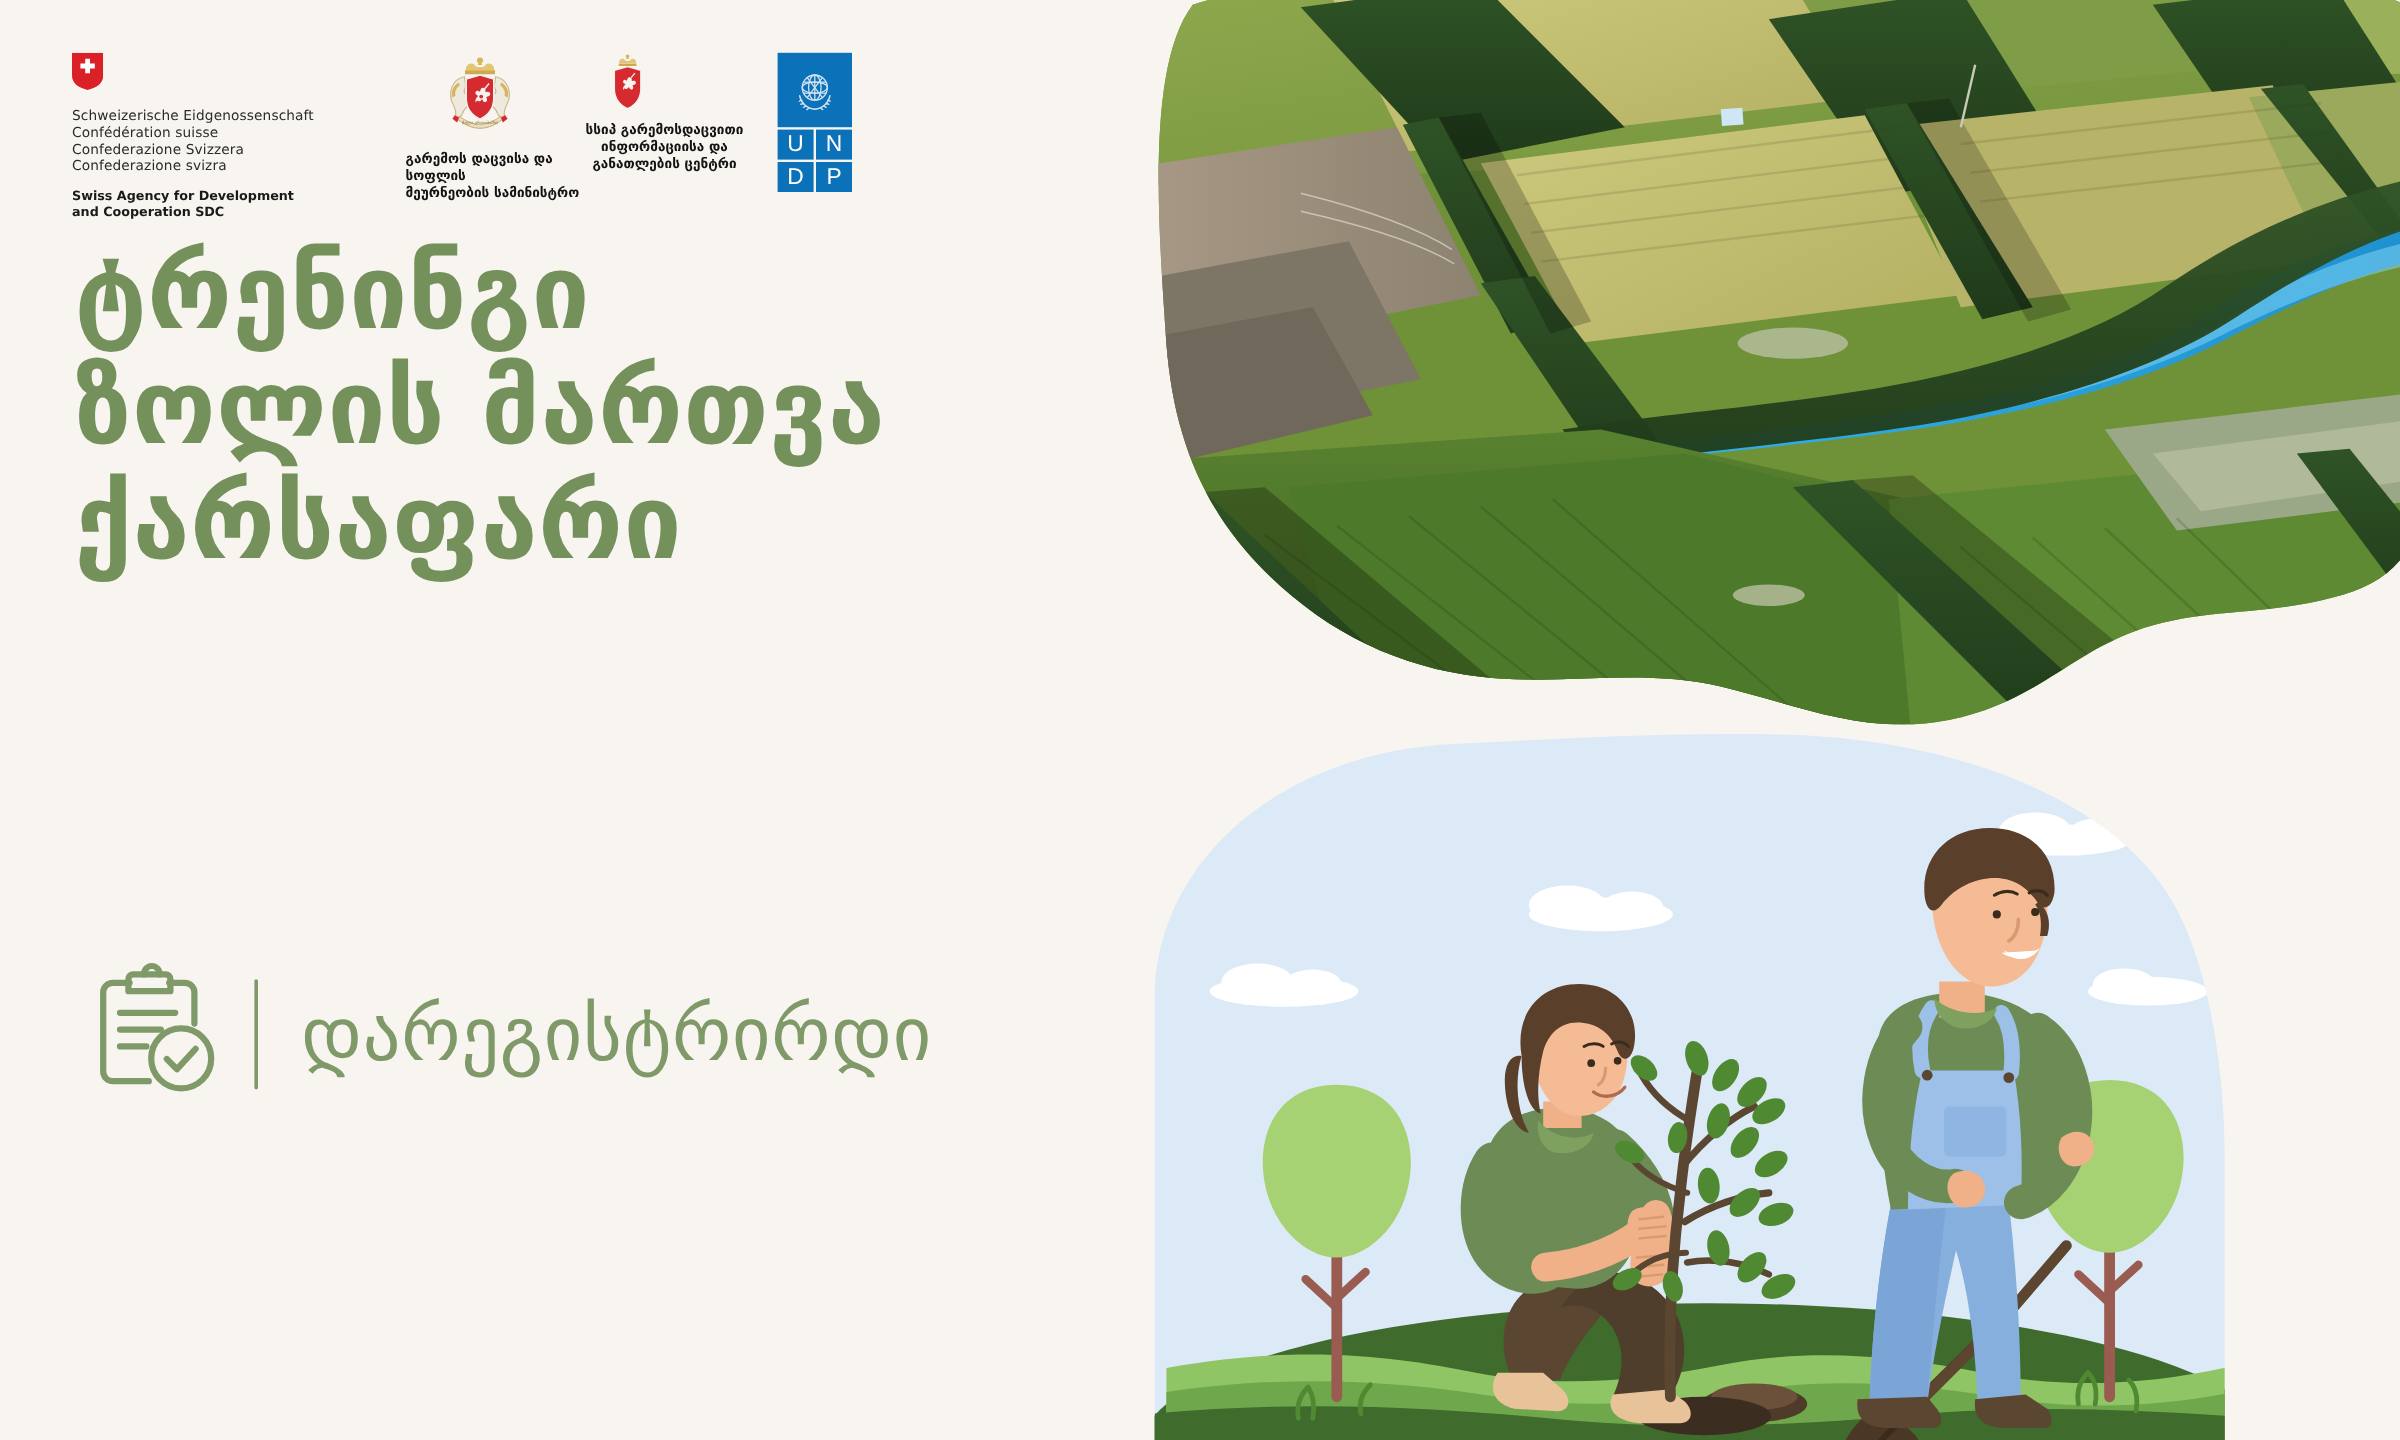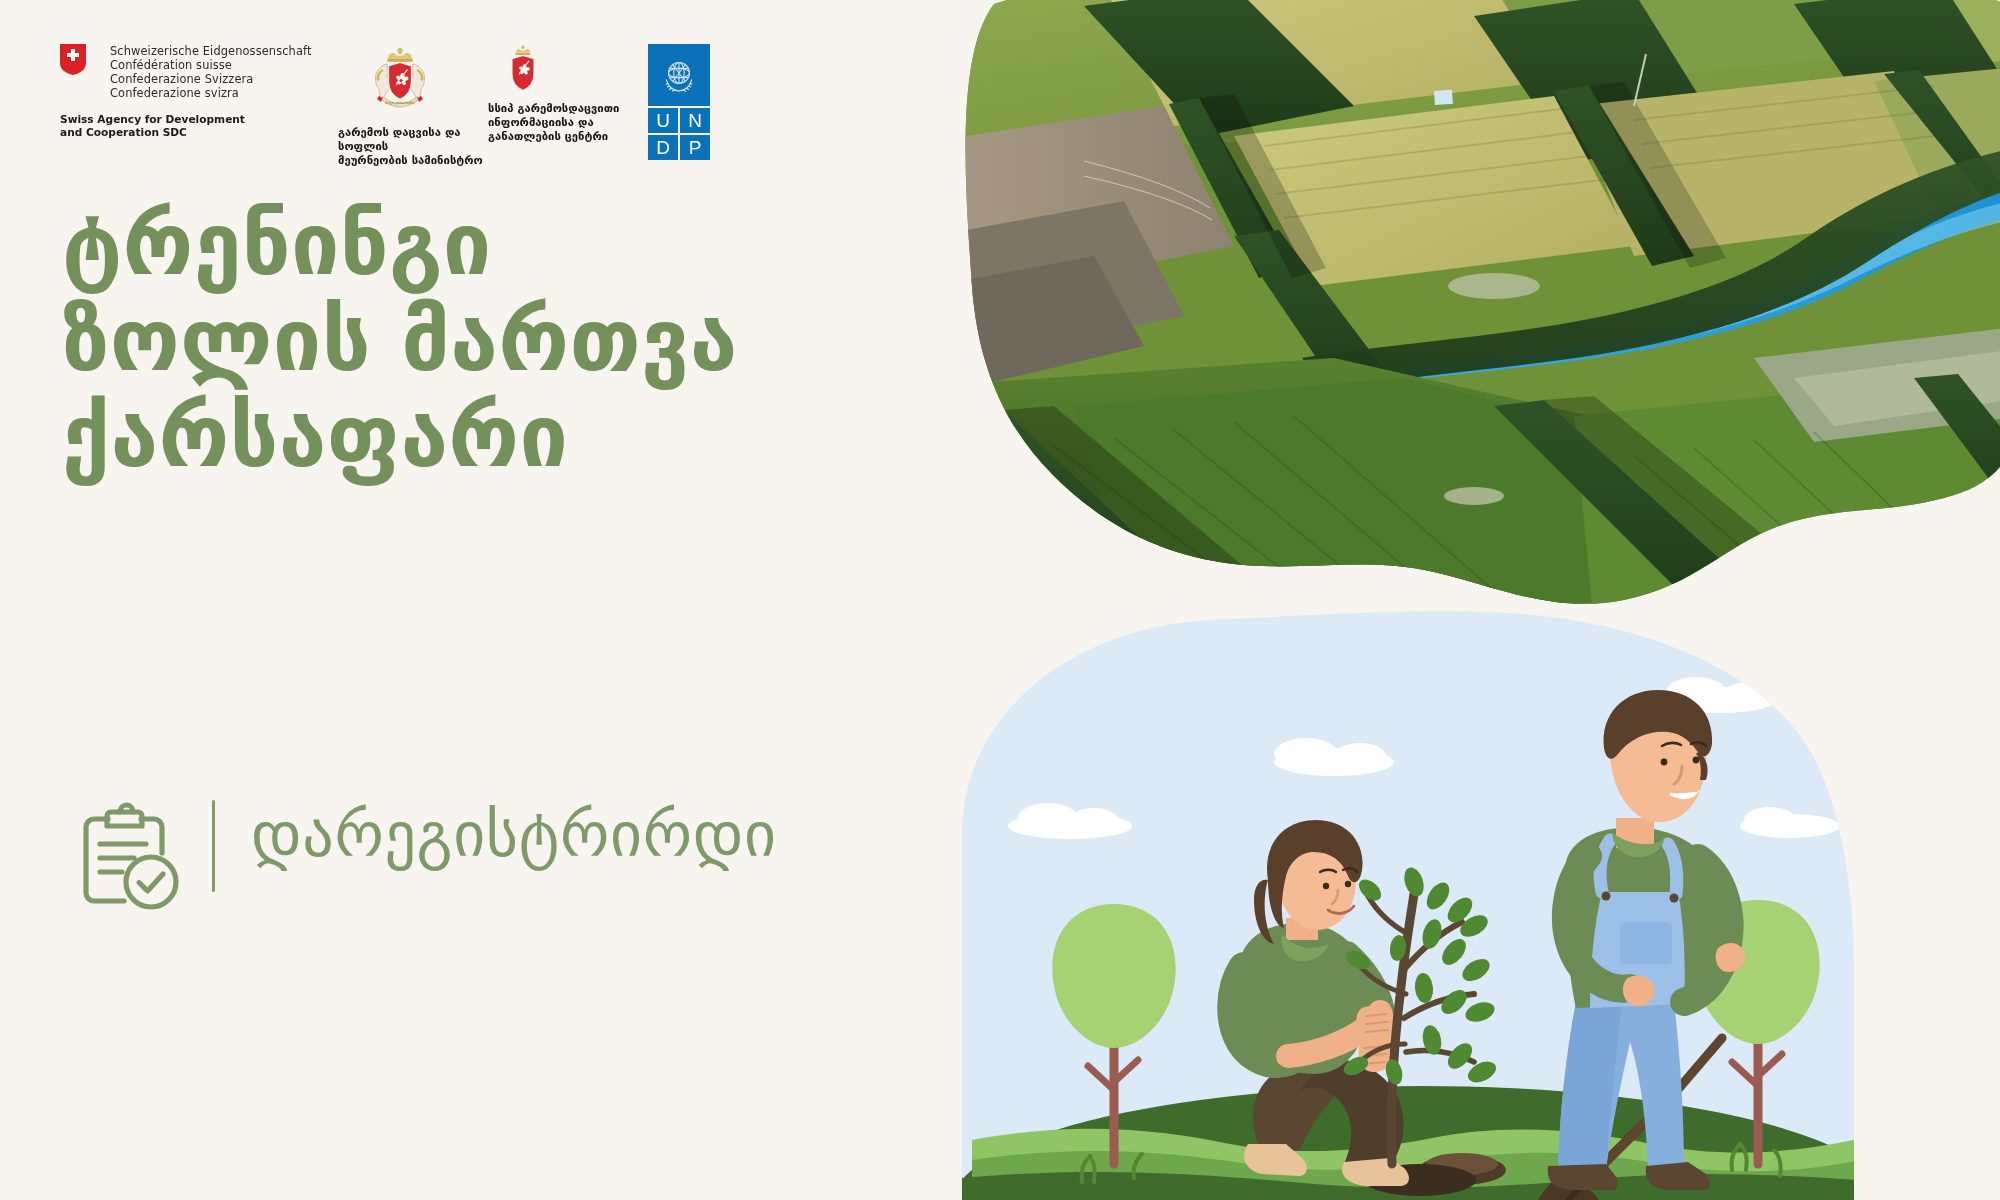--- a/index.html
+++ b/index.html
@@ -11,55 +11,55 @@
     position:relative;
   }
   #stage { position:absolute; inset:0; width:2000px; height:1200px; background:#f8f5f1; }
 
   
   .logo-row { position:absolute; left:60px; top:44px; display:flex; align-items:flex-start; gap:0; }
   .logo-block { display:flex; align-items:flex-start; }
 
   
   .swiss { width:260px; position:relative; }
-  .swiss-top { display:flex; align-items:flex-start; gap:24px; }
+  .swiss-top { display:flex; align-items:flex-start; gap:10px;flex-direction:column; }
   .swiss-shield { width:26px; height:31px; flex:0 0 auto; }
   .swiss-lines { font-size:11.4px; line-height:14.1px; color:#2b2b2b; letter-spacing:.01em; white-space:nowrap; }
   .swiss-sub { margin-top:13px; font-size:10.6px; line-height:12.4px; font-weight:bold; color:#1a1a1a; white-space:nowrap; }
 
   
   .gov { width:152px; margin-left:4px; display:flex; flex-direction:column; align-items:center; }
   .gov-emblem { width:86px; height:70px; }
   .gov-cap { margin-top:8px; font-size:11.3px; line-height:13.8px; font-weight:bold; color:#141414; text-align:left; width:152px;margin-left:28px; }
 
   
   .eiec { width:142px; margin-left:12px; display:flex; flex-direction:column; align-items:flex-start; }
   .eiec-emblem { width:34px; height:46px; margin-left:18px; }
-  .eiec-cap { margin-top:8px; font-size:11.3px; line-height:13.8px; font-weight:bold; color:#141414; text-align:left; }
+  .eiec-cap { margin-top:8px; font-size:11.3px; line-height:13.8px; font-weight:bold; color:#141414; text-align:center; }
 
   
   .undp { margin-left:18px; width:62px; }
   .undp-grid { width:62px; height:112px; display:grid; grid-template-columns:1fr 1fr; grid-template-rows:62px 25px 25px; gap:2px; }
   .undp-cell { background:#0b72b9; display:flex; align-items:center; justify-content:center; color:#fff; font-size:19px; font-weight:500; line-height:1; font-family:"Liberation Sans", sans-serif; }
   .undp-emblem { grid-column:1 / span 2; background:#0b72b9; display:flex; align-items:center; justify-content:center; }
 
   
   .title {
     position:absolute; left:62px; top:196px; width:900px;
     font-family:"DejaVu Sans","Liberation Sans",sans-serif;
     font-weight:bold;
     font-size:86px;
     line-height:96px;
     color:#74915c;
     letter-spacing:.004em;
   }
   .title span { display:block; }
 
   
-  .register { position:absolute; left:68px; top:800px; display:flex; gap:0; }
+  .register { position:absolute; left:68px; top:800px; display:flex; align-items:center; gap:0; }
   .reg-icon { width:120px; height:120px; flex:0 0 auto; }
   .reg-divider { width:3px; height:92px; background:#7f9a68; margin:0 36px 0 24px; border-radius:2px; }
   .reg-text {
     font-family:"DejaVu Sans","Liberation Sans",sans-serif;
     font-size:62px; line-height:70px; color:#7f9a68; font-weight:400; letter-spacing:.01em;
   }
 
   
   .photo-wrap { position:absolute; left:934px; top:-14px; width:1090px; height:640px; }
   .photo-blob { width:100%; height:100%; }

